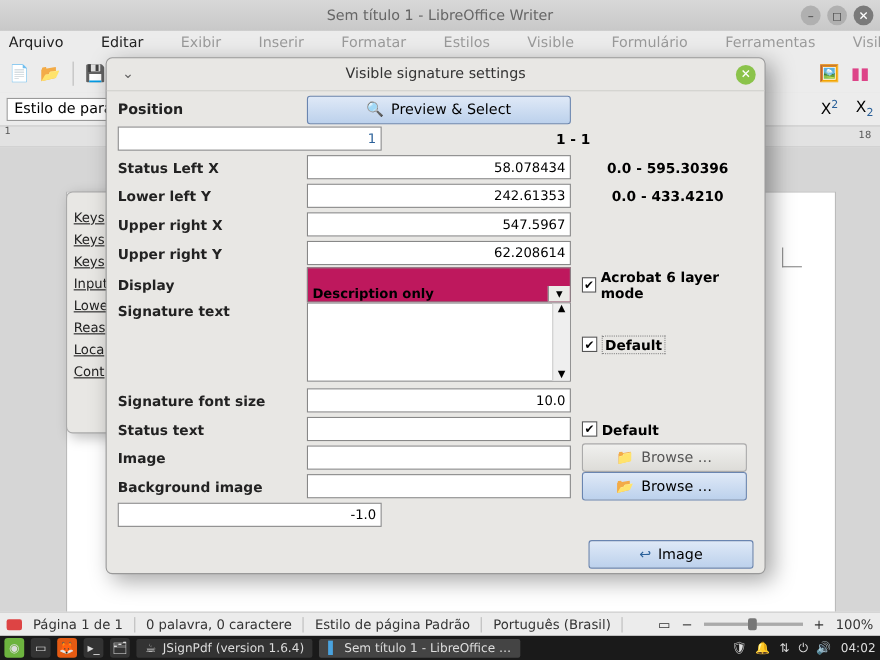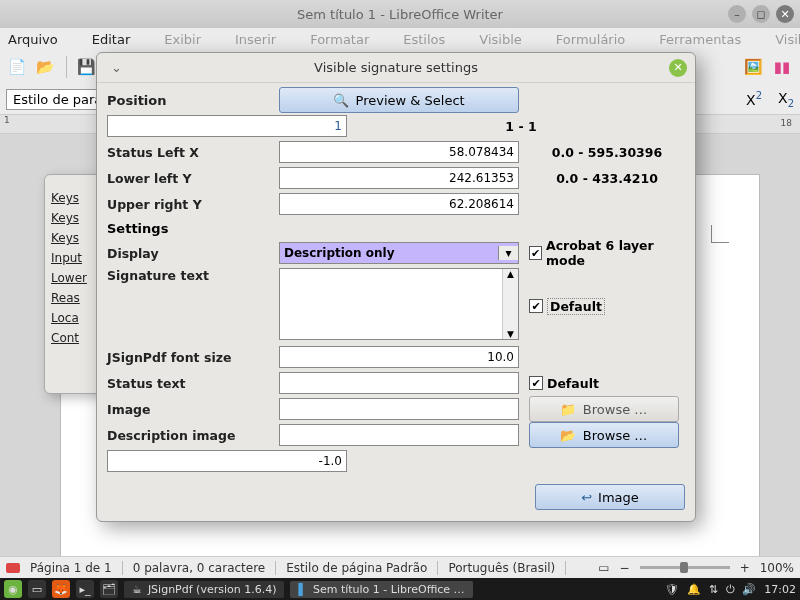--- a/index.html
+++ b/index.html
@@ -29,39 +29,39 @@
 
 .ruler { height: 20px; background: #e2e2e2; border-top: 1px solid #ccc; border-bottom: 1px solid #ccc; font-size: 9px; color: #555; padding-left: 4px; position: relative; }
 .ruler .endnum { position: absolute; right: 8px; top: 3px; }
 
 
 .docarea { position: absolute; top: 134px; bottom: 44px; left: 0; right: 0; background: #d6d6d6; }
 .page { position: absolute; left: 60px; top: 40px; width: 700px; height: 400px; background: #fff; border: 1px solid #bbb; }
 .page .corner { position: absolute; right: 30px; top: 50px; width: 18px; height: 18px; border-left: 1px solid #888; border-bottom: 1px solid #888; }
 
 
-.leftdialog { position: absolute; left: 44px; top: 174px; width: 64px; height: 220px; background: #e8e7e4; border: 1px solid #aaa; border-radius: 6px 0 0 6px; box-shadow: 4px 4px 12px rgba(0,0,0,0.25); padding: 10px 6px; }
+.leftdialog { position: absolute; left: 60px; top: 174px; width: 64px; height: 220px; background: #e8e7e4; border: 1px solid #aaa; border-radius: 6px 0 0 6px; box-shadow: 4px 4px 12px rgba(0,0,0,0.25); padding: 10px 6px; }
 .leftdialog div { font-size: 12px; margin: 6px 0; color: #222; }
 .leftdialog .u { text-decoration: underline; }
 
 
 .dialog { position: absolute; left: 96px; top: 52px; width: 600px; height: 470px; background: #e8e7e4; border: 1px solid #999; border-radius: 6px; box-shadow: 6px 6px 20px rgba(0,0,0,0.35); }
 .dlg-title { height: 30px; display: flex; align-items: center; justify-content: center; font-size: 13px; color: #333; border-bottom: 1px solid #d0d0cc; position: relative; }
 .dlg-title .chev { position: absolute; left: 14px; color: #666; }
 .dlg-title .dlgclose { position: absolute; right: 8px; width: 18px; height: 18px; border-radius: 50%; background: #8bc34a; color: #fff; display: flex; align-items: center; justify-content: center; font-size: 11px; }
 .dlg-body { padding: 4px 10px 10px 10px; }
 .row { display: flex; align-items: center; min-height: 26px; }
 .lbl { width: 172px; font-size: 12.5px; font-weight: bold; color: #222; }
 .cell { width: 240px; }
 .after { flex: 1; padding-left: 10px; font-size: 12.5px; font-weight: bold; display: flex; align-items: center; }
 input[type=text].fld { width: 100%; height: 22px; border: 1px solid #888; background: #fff; padding: 0 4px; font-size: 12px; text-align: right; }
 input[type=text].fld.left { text-align: left; }
 .btn { height: 26px; border: 1px solid #6a85b0; border-radius: 3px; background: linear-gradient(#dfe9f7,#bcd1ec); font-size: 13px; display: inline-flex; align-items: center; justify-content: center; gap: 6px; padding: 0 12px; cursor: pointer; }
 .btn.gray { background: linear-gradient(#f0f0ee,#dddcd8); border-color: #aaa; color: #555; }
-.selectwrap { width: 240px; height: 22px; border: 1px solid #888; background: #c4b5fd; display: flex; align-items: center; }
+.selectwrap { width: 240px; height: 32px; border: 1px solid #888; background: #be185d; display: flex; align-items: flex-end; }
 .selectwrap span { flex: 1; padding: 0 4px; font-weight: bold; font-size: 12px; }
 .selectwrap .arrow { width: 20px; border-left: 1px solid #888; text-align: center; background: #ecece8; }
 .txtarea { width: 100%; height: 72px; border: 1px solid #888; background: #fff; position: relative; }
 .txtarea .sbar { position: absolute; right: 0; top: 0; bottom: 0; width: 16px; border-left: 1px solid #ccc; background: #efefef; display: flex; flex-direction: column; justify-content: space-between; align-items: center; font-size: 9px; }
 .chk { width: 14px; height: 14px; border: 1px solid #555; background: #fff; display: inline-flex; align-items: center; justify-content: center; font-size: 11px; margin-right: 4px; }
 .subhdr { font-size: 13px; font-weight: bold; margin: 2px 0; }
 
 
 .statusbar { position: absolute; bottom: 22px; left: 0; right: 0; height: 22px; background: #ececec; border-top: 1px solid #ccc; display: flex; align-items: center; font-size: 12px; color: #333; gap: 10px; padding: 0 6px; }
 .statusbar .sep { width: 1px; height: 14px; background: #bbb; }
@@ -168,26 +168,30 @@
       <div class="lbl">Status Left X</div>
       <div class="cell"><input type="text" class="fld" value="58.078434" style=""></div>
       <div class="after" style="justify-content:center">0.0 - 595.30396</div>
     </div>
     <div class="row">
       <div class="lbl">Lower left Y</div>
       <div class="cell"><input type="text" class="fld" value="242.61353" style=""></div>
       <div class="after" style="justify-content:center">0.0 - 433.4210</div>
     </div>
     <div class="row">
+      <div class="lbl">Upper right X</div>
+      <div class="cell"><input type="text" class="fld" value="547.5967" style=""></div>
+      <div class="after"></div>
+    </div>
+    <div class="row">
       <div class="lbl">Upper right Y</div>
       <div class="cell"><input type="text" class="fld" value="62.208614" style=""></div>
       <div class="after"></div>
     </div>
 
-    <div class="subhdr" style="margin-top:4px">Settings</div>
 
     <div class="row">
       <div class="lbl">Display</div>
       <div class="cell">
         <div class="selectwrap">
           <span>Description only</span>
           <div class="arrow">▾</div>
         </div>
       </div>
       <div class="after">
@@ -206,21 +210,21 @@
             </div>
         </div>
       </div>
       <div class="after" style="align-items:center; height:76px;">
         <span class="chk">✔</span>
         <span style="border:1px dotted #888; padding:0 2px;">Default</span>
       </div>
     </div>
 
     <div class="row">
-      <div class="lbl">JSignPdf font size</div>
+      <div class="lbl">Signature font size</div>
       <div class="cell"><input type="text" class="fld" value="10.0" style=""></div>
       <div class="after"></div>
     </div>
 
     <div class="row">
       <div class="lbl">Status text</div>
       <div class="cell"><input type="text" class="fld left" value="" style=""></div>
       <div class="after">
         <span class="chk">✔</span>
         <span>Default</span>
@@ -232,21 +236,21 @@
       <div class="cell"><input type="text" class="fld left" style=""></div>
       <div class="after">
           <button class="btn gray" style="width:150px">
             <span>📁</span>
             <span>Browse …</span>
           </button>
         </div>
     </div>
 
     <div class="row">
-      <div class="lbl">Description image</div>
+      <div class="lbl">Background image</div>
       <div class="cell"><input type="text" class="fld left" style=""></div>
       <div class="after">
           <button class="btn" style="width:150px">
             <span>📂</span>
             <span>Browse …</span>
           </button>
         </div>
     </div>
 
     <div class="row">
@@ -296,15 +300,15 @@
   <div class="task active">
     <span style="color:#4aa3df">▌</span>
     <span>Sem título 1 - LibreOffice …</span>
   </div>
   <div class="tb-right">
     <span>🛡</span>
     <span>🔔</span>
     <span>⇅</span>
     <span>⏻</span>
     <span>🔊</span>
-    <span>17:02</span>
+    <span>04:02</span>
   </div>
 </div>
 
 </body></html>

